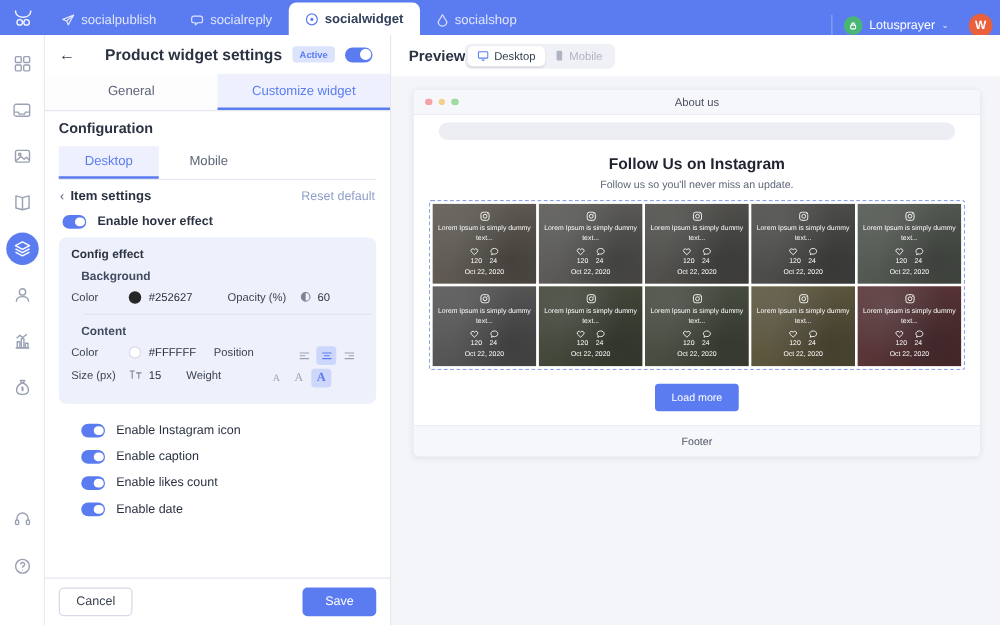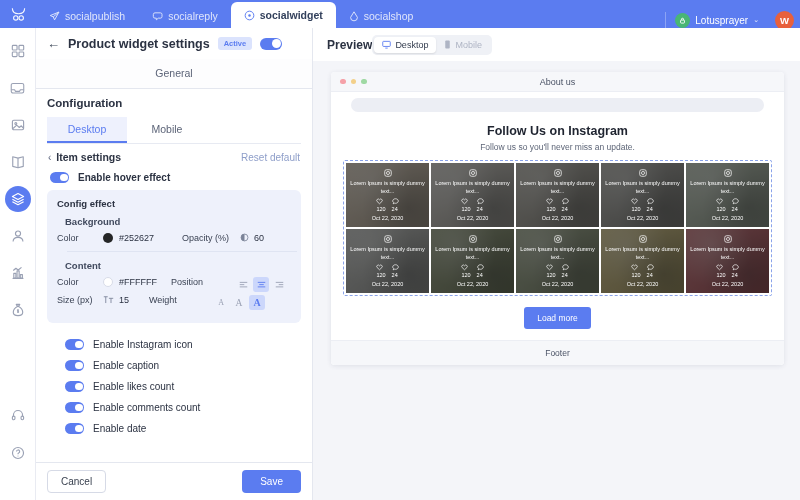--- a/index.html
+++ b/index.html
@@ -69,21 +69,21 @@
   .leftpanel {
     position: absolute; top: 28px; left: 36px; width: 277px; height: 472px;
     background: #ffffff; display: flex; flex-direction: column;
     border-right: 1px solid #e4e7ef;
   }
   .page-head {
     height: 31px; display: flex; align-items: center; gap: 8px;
     padding: 0 12px 0 11px;
   }
   .back-arrow { color: #3c4758; font-size: 13px; cursor: pointer; line-height: 1; }
-  .page-title { font-size: 12.5px; font-weight: 700; color: #2b3242; }
+  .page-title { font-size: 12.5px; font-weight: 700; color: #2b3242; margin-left: 16px; }
   .badge-active {
     background: #dbe3fd; color: #5b7cf0; font-size: 7.5px; font-weight: 600;
     border-radius: 3px; padding: 2.5px 6px; line-height: 1;
   }
   .tgl {
     width: 22px; height: 12px; border-radius: 6px; background: #5b7cf0;
     position: relative; cursor: pointer; flex: none;
   }
   .tgl::after {
     content: ""; position: absolute; top: 1.5px; right: 1.5px;
@@ -379,20 +379,23 @@
   <div class="page-head">
     <span class="back-arrow">←</span>
     <span class="page-title">Product widget settings</span>
     <span class="badge-active">Active</span>
     <span class="tgl"></span>
   </div>
 
   <div class="tabrow">
     <div class="tabbtn">
       <span>General</span>
+    </div>
+    <div class="tabbtn on">
+      <span>Customize widget</span>
     </div>
   </div>
 
   <div class="panel-body">
     <div class="section-title">Configuration</div>
 
     <div class="subtabs">
       <div class="subtab on">
         <span>Desktop</span>
       </div>
@@ -488,24 +491,20 @@
       <div class="trow">
         <span class="tgl sm"></span>
         <span>Enable caption</span>
       </div>
       <div class="trow">
         <span class="tgl sm"></span>
         <span>Enable likes count</span>
       </div>
       <div class="trow">
         <span class="tgl sm"></span>
-        <span>Enable comments count</span>
-      </div>
-      <div class="trow">
-        <span class="tgl sm"></span>
         <span>Enable date</span>
       </div>
     </div>
   </div>
 
   <div class="footbar">
     <button class="btn-cancel">Cancel</button>
     <button class="btn-save">Save</button>
   </div>
 </div>

